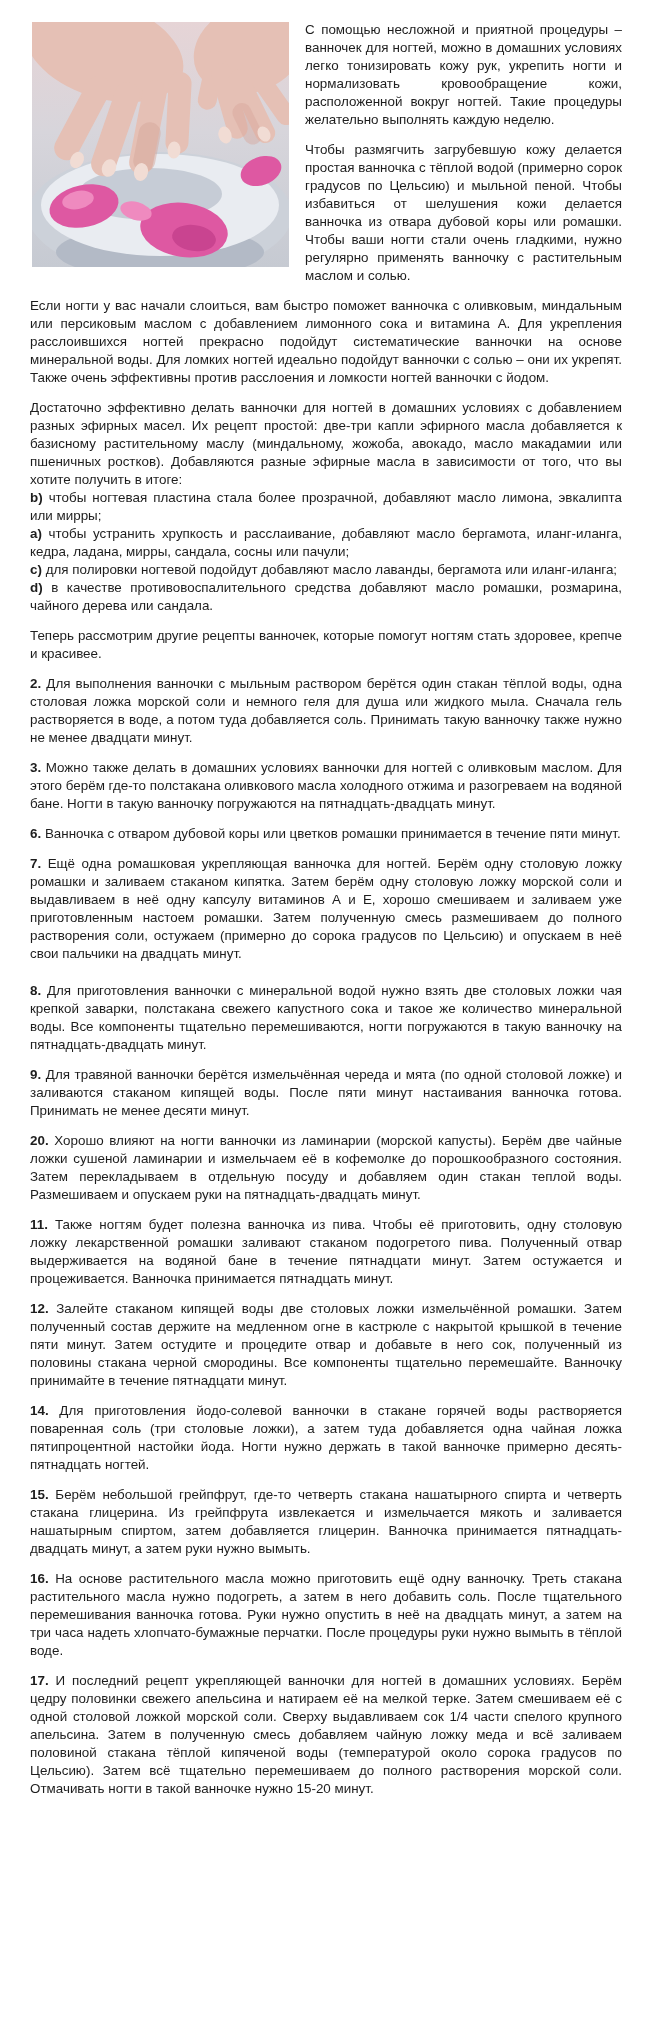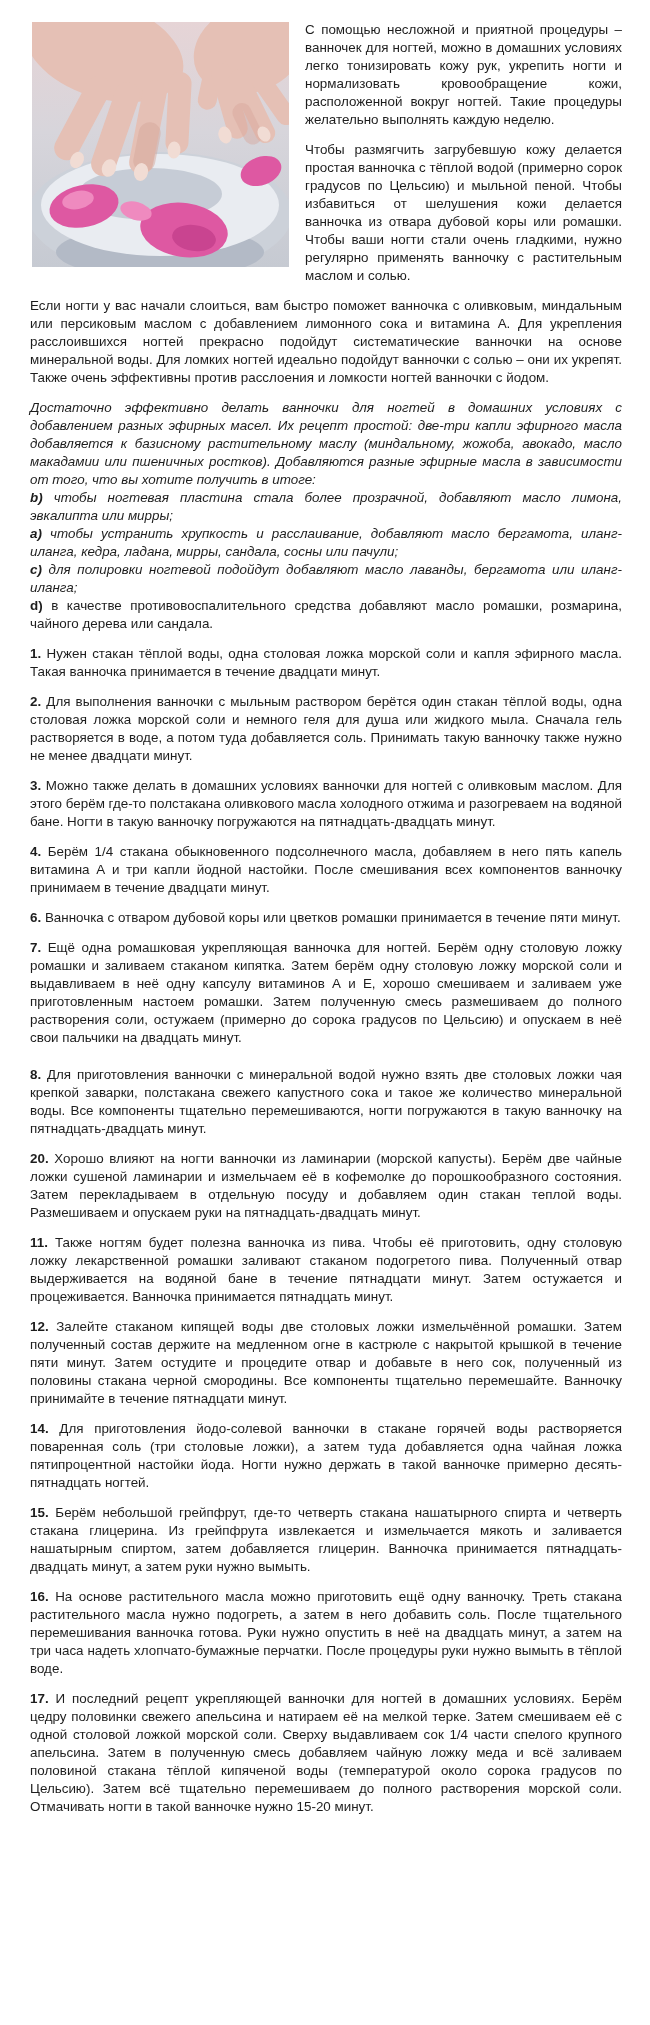--- a/index.html
+++ b/index.html
@@ -18,21 +18,21 @@
     text-align: justify;
   }
   .photo {
     float: left;
     width: 257px;
     height: 245px;
     margin: 1px 16px 28px 2px;
   }
   .photo svg { display: block; width: 257px; height: 245px; }
   .para { margin: 0 0 12px 0; }
-  .no-gap { margin-bottom: 0; font-style: italic; }
+  .no-gap { margin-bottom: 0; }
   .mt-12 { margin-top: 19px; }
   .mt-5 { margin-top: 10px; }
   .lbl, .num { font-weight: bold; }
 </style>
 </head>
 <body>
 
 <div class="page">
   <div class="content">
 
@@ -93,28 +93,28 @@
     <p class="para">С помощью несложной и приятной процедуры – ванночек для ногтей, можно в домашних условиях легко тонизировать кожу рук, укрепить ногти и нормализовать кровообращение кожи, расположенной вокруг ногтей. Такие процедуры желательно выполнять каждую неделю.</p>
     <p class="para">Чтобы размягчить загрубевшую кожу делается простая ванночка с тёплой водой (примерно сорок градусов по Цельсию) и мыльной пеной. Чтобы избавиться от шелушения кожи делается ванночка из отвара дубовой коры или ромашки. Чтобы ваши ногти стали очень гладкими, нужно регулярно применять ванночку с растительным маслом и солью.</p>
     <p class="para">Если ногти у вас начали слоиться, вам быстро поможет ванночка с оливковым, миндальным или персиковым маслом с добавлением лимонного сока и витамина А. Для укрепления расслоившихся ногтей прекрасно подойдут систематические ванночки на основе минеральной воды. Для ломких ногтей идеально подойдут ванночки с солью – они их укрепят. Также очень эффективны против расслоения и ломкости ногтей ванночки с йодом.</p>
 
     <p class="para no-gap">Достаточно эффективно делать ванночки для ногтей в домашних условиях с добавлением разных эфирных масел. Их рецепт простой: две-три капли эфирного масла добавляется к базисному растительному маслу (миндальному, жожоба, авокадо, масло макадамии или пшеничных ростков). Добавляются разные эфирные масла в зависимости от того, что вы хотите получить в итоге:</p>
     <p class="para no-gap"><b class="lbl">b)</b> <span>чтобы ногтевая пластина стала более прозрачной, добавляют масло лимона, эвкалипта или мирры;</span></p>
     <p class="para no-gap"><b class="lbl">a)</b> <span>чтобы устранить хрупкость и расслаивание, добавляют масло бергамота, иланг-иланга, кедра, ладана, мирры, сандала, сосны или пачули;</span></p>
     <p class="para no-gap"><b class="lbl">c)</b> <span>для полировки ногтевой подойдут добавляют масло лаванды, бергамота или иланг-иланга;</span></p>
     <p class="para"><b class="lbl">d)</b> <span>в качестве противовоспалительного средства добавляют масло ромашки, розмарина, чайного дерева или сандала.</span></p>
 
+    <p class="para">Теперь рассмотрим другие рецепты ванночек, которые помогут ногтям стать здоровее, крепче и красивее.</p>
 
-    <p class="para"><b class="num">1.</b> <span>Нужен стакан тёплой воды, одна столовая ложка морской соли и капля эфирного масла. Такая ванночка принимается в течение двадцати минут.</span></p>
     <p class="para"><b class="num">2.</b> <span>Для выполнения ванночки с мыльным раствором берётся один стакан тёплой воды, одна столовая ложка морской соли и немного геля для душа или жидкого мыла. Сначала гель растворяется в воде, а потом туда добавляется соль. Принимать такую ванночку также нужно не менее двадцати минут.</span></p>
     <p class="para"><b class="num">3.</b> <span>Можно также делать в домашних условиях ванночки для ногтей с оливковым маслом. Для этого берём где-то полстакана оливкового масла холодного отжима и разогреваем на водяной бане. Ногти в такую ванночку погружаются на пятнадцать-двадцать минут.</span></p>
-    <p class="para"><b class="num">4.</b> <span>Берём 1/4 стакана обыкновенного подсолнечного масла, добавляем в него пять капель витамина А и три капли йодной настойки. После смешивания всех компонентов ванночку принимаем в течение двадцати минут.</span></p>
     <p class="para"><b class="num">6.</b> <span>Ванночка с отваром дубовой коры или цветков ромашки принимается в течение пяти минут.</span></p>
     <p class="para"><b class="num">7.</b> <span>Ещё одна ромашковая укрепляющая ванночка для ногтей. Берём одну столовую ложку ромашки и заливаем стаканом кипятка. Затем берём одну столовую ложку морской соли и выдавливаем в неё одну капсулу витаминов А и Е, хорошо смешиваем и заливаем уже приготовленным настоем ромашки. Затем полученную смесь размешиваем до полного растворения соли, остужаем (примерно до сорока градусов по Цельсию) и опускаем в неё свои пальчики на двадцать минут.</span></p>
     <p class="para mt-12"><b class="num">8.</b> <span>Для приготовления ванночки с минеральной водой нужно взять две столовых ложки чая крепкой заварки, полстакана свежего капустного сока и такое же количество минеральной воды. Все компоненты тщательно перемешиваются, ногти погружаются в такую ванночку на пятнадцать-двадцать минут.</span></p>
+    <p class="para"><b class="num">9.</b> <span>Для травяной ванночки берётся измельчённая череда и мята (по одной столовой ложке) и заливаются стаканом кипящей воды. После пяти минут настаивания ванночка готова. Принимать не менее десяти минут.</span></p>
     <p class="para"><b class="num">20.</b> <span>Хорошо влияют на ногти ванночки из ламинарии (морской капусты). Берём две чайные ложки сушеной ламинарии и измельчаем её в кофемолке до порошкообразного состояния. Затем перекладываем в отдельную посуду и добавляем один стакан теплой воды. Размешиваем и опускаем руки на пятнадцать-двадцать минут.</span></p>
     <p class="para mt-5"><b class="num">11.</b> <span>Также ногтям будет полезна ванночка из пива. Чтобы её приготовить, одну столовую ложку лекарственной ромашки заливают стаканом подогретого пива. Полученный отвар выдерживается на водяной бане в течение пятнадцати минут. Затем остужается и процеживается. Ванночка принимается пятнадцать минут.</span></p>
     <p class="para"><b class="num">12.</b> <span>Залейте стаканом кипящей воды две столовых ложки измельчённой ромашки. Затем полученный состав держите на медленном огне в кастрюле с накрытой крышкой в течение пяти минут. Затем остудите и процедите отвар и добавьте в него сок, полученный из половины стакана черной смородины. Все компоненты тщательно перемешайте. Ванночку принимайте в течение пятнадцати минут.</span></p>
     <p class="para"><b class="num">14.</b> <span>Для приготовления йодо-солевой ванночки в стакане горячей воды растворяется поваренная соль (три столовые ложки), а затем туда добавляется одна чайная ложка пятипроцентной настойки йода. Ногти нужно держать в такой ванночке примерно десять-пятнадцать ногтей.</span></p>
     <p class="para"><b class="num">15.</b> <span>Берём небольшой грейпфрут, где-то четверть стакана нашатырного спирта и четверть стакана глицерина. Из грейпфрута извлекается и измельчается мякоть и заливается нашатырным спиртом, затем добавляется глицерин. Ванночка принимается пятнадцать-двадцать минут, а затем руки нужно вымыть.</span></p>
     <p class="para"><b class="num">16.</b> <span>На основе растительного масла можно приготовить ещё одну ванночку. Треть стакана растительного масла нужно подогреть, а затем в него добавить соль. После тщательного перемешивания ванночка готова. Руки нужно опустить в неё на двадцать минут, а затем на три часа надеть хлопчато-бумажные перчатки. После процедуры руки нужно вымыть в тёплой воде.</span></p>
     <p class="para"><b class="num">17.</b> <span>И последний рецепт укрепляющей ванночки для ногтей в домашних условиях. Берём цедру половинки свежего апельсина и натираем её на мелкой терке. Затем смешиваем её с одной столовой ложкой морской соли. Сверху выдавливаем сок 1/4 части спелого крупного апельсина. Затем в полученную смесь добавляем чайную ложку меда и всё заливаем половиной стакана тёплой кипяченой воды (температурой около сорока градусов по Цельсию). Затем всё тщательно перемешиваем до полного растворения морской соли. Отмачивать ногти в такой ванночке нужно 15-20 минут.</span></p>
 
   </div>
 </div>

